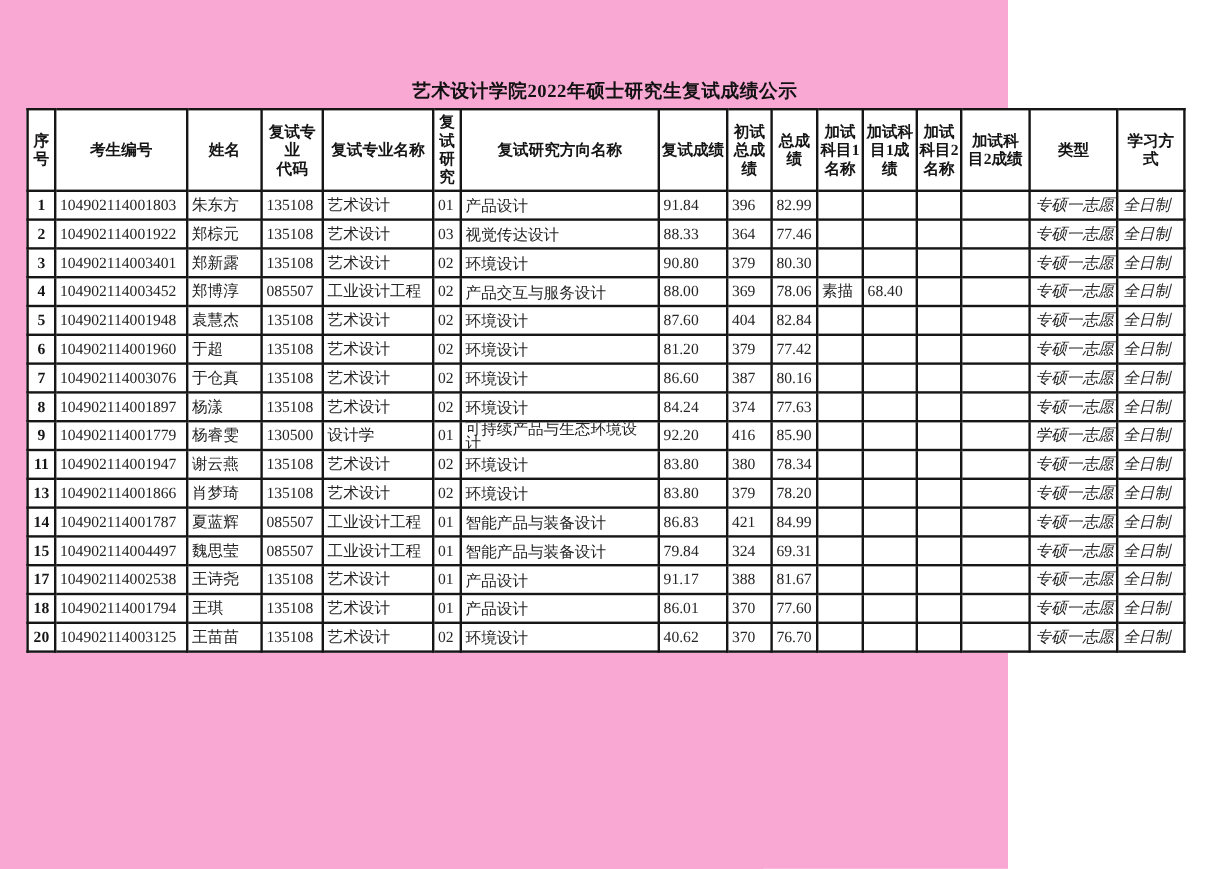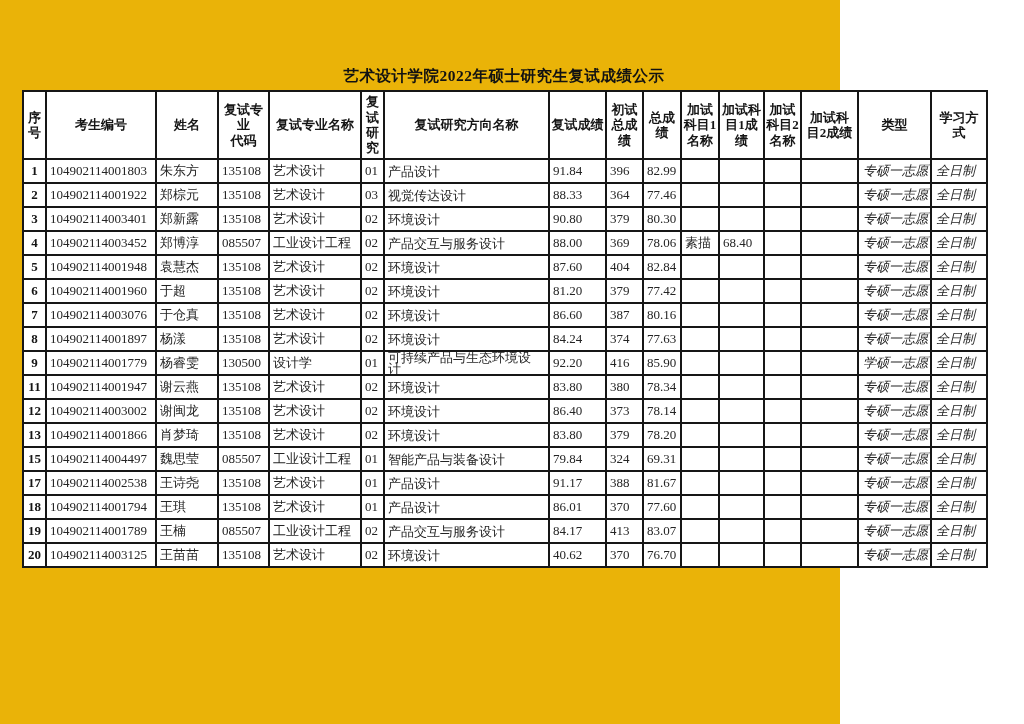--- a/index.html
+++ b/index.html
@@ -1,21 +1,21 @@
 <!DOCTYPE html>
 <html><head>
 <meta charset="utf-8">
 <style>
   html,body { margin:0; padding:0; background:#ffffff; }
   body {
     width:1024px; height:724px; overflow:hidden;
     font-family:"Liberation Serif","DejaVu Serif",serif;
     color:#1e1e1e;
   }
-  .page { position:relative; width:840px; height:724px; background:#eab308; }
+  .page { position:relative; width:840px; height:724px; background:#f9a8d4; }
   .doc-title {
     position:absolute; top:66px; left:22px; width:964px;
     text-align:center; font-weight:bold; font-size:15.5px; color:#121212;
     letter-spacing:0.5px;
   }
   table.scores {
     position:absolute; top:90px; left:22px; width:964px;
     border-collapse:collapse; table-layout:fixed;
     background:#ffffff;
   }
@@ -273,48 +273,48 @@
           <td class="col-8">380</td>
           <td class="col-9">78.34</td>
           <td class="col-10"></td>
           <td class="col-11"></td>
           <td class="col-12"></td>
           <td class="col-13"></td>
           <td class="col-14">专硕一志愿</td>
           <td class="col-15">全日制</td>
         </tr>
         <tr>
-          <td class="col-0">12</td>
-          <td class="col-1">104902114003002</td>
-          <td class="col-2">谢闽龙</td>
-          <td class="col-3">135108</td>
-          <td class="col-4">艺术设计</td>
-          <td class="col-5">02</td>
-          <td class="col-6">环境设计</td>
-          <td class="col-7">86.40</td>
-          <td class="col-8">373</td>
-          <td class="col-9">78.14</td>
-          <td class="col-10"></td>
-          <td class="col-11"></td>
-          <td class="col-12"></td>
-          <td class="col-13"></td>
-          <td class="col-14">专硕一志愿</td>
-          <td class="col-15">全日制</td>
-        </tr>
-        <tr>
           <td class="col-0">13</td>
           <td class="col-1">104902114001866</td>
           <td class="col-2">肖梦琦</td>
           <td class="col-3">135108</td>
           <td class="col-4">艺术设计</td>
           <td class="col-5">02</td>
           <td class="col-6">环境设计</td>
           <td class="col-7">83.80</td>
           <td class="col-8">379</td>
           <td class="col-9">78.20</td>
+          <td class="col-10"></td>
+          <td class="col-11"></td>
+          <td class="col-12"></td>
+          <td class="col-13"></td>
+          <td class="col-14">专硕一志愿</td>
+          <td class="col-15">全日制</td>
+        </tr>
+        <tr>
+          <td class="col-0">14</td>
+          <td class="col-1">104902114001787</td>
+          <td class="col-2">夏蓝辉</td>
+          <td class="col-3">085507</td>
+          <td class="col-4">工业设计工程</td>
+          <td class="col-5">01</td>
+          <td class="col-6">智能产品与装备设计</td>
+          <td class="col-7">86.83</td>
+          <td class="col-8">421</td>
+          <td class="col-9">84.99</td>
           <td class="col-10"></td>
           <td class="col-11"></td>
           <td class="col-12"></td>
           <td class="col-13"></td>
           <td class="col-14">专硕一志愿</td>
           <td class="col-15">全日制</td>
         </tr>
         <tr>
           <td class="col-0">15</td>
           <td class="col-1">104902114004497</td>
@@ -363,38 +363,20 @@
           <td class="col-8">370</td>
           <td class="col-9">77.60</td>
           <td class="col-10"></td>
           <td class="col-11"></td>
           <td class="col-12"></td>
           <td class="col-13"></td>
           <td class="col-14">专硕一志愿</td>
           <td class="col-15">全日制</td>
         </tr>
         <tr>
-          <td class="col-0">19</td>
-          <td class="col-1">104902114001789</td>
-          <td class="col-2">王楠</td>
-          <td class="col-3">085507</td>
-          <td class="col-4">工业设计工程</td>
-          <td class="col-5">02</td>
-          <td class="col-6">产品交互与服务设计</td>
-          <td class="col-7">84.17</td>
-          <td class="col-8">413</td>
-          <td class="col-9">83.07</td>
-          <td class="col-10"></td>
-          <td class="col-11"></td>
-          <td class="col-12"></td>
-          <td class="col-13"></td>
-          <td class="col-14">专硕一志愿</td>
-          <td class="col-15">全日制</td>
-        </tr>
-        <tr>
           <td class="col-0">20</td>
           <td class="col-1">104902114003125</td>
           <td class="col-2">王苗苗</td>
           <td class="col-3">135108</td>
           <td class="col-4">艺术设计</td>
           <td class="col-5">02</td>
           <td class="col-6">环境设计</td>
           <td class="col-7">40.62</td>
           <td class="col-8">370</td>
           <td class="col-9">76.70</td>

